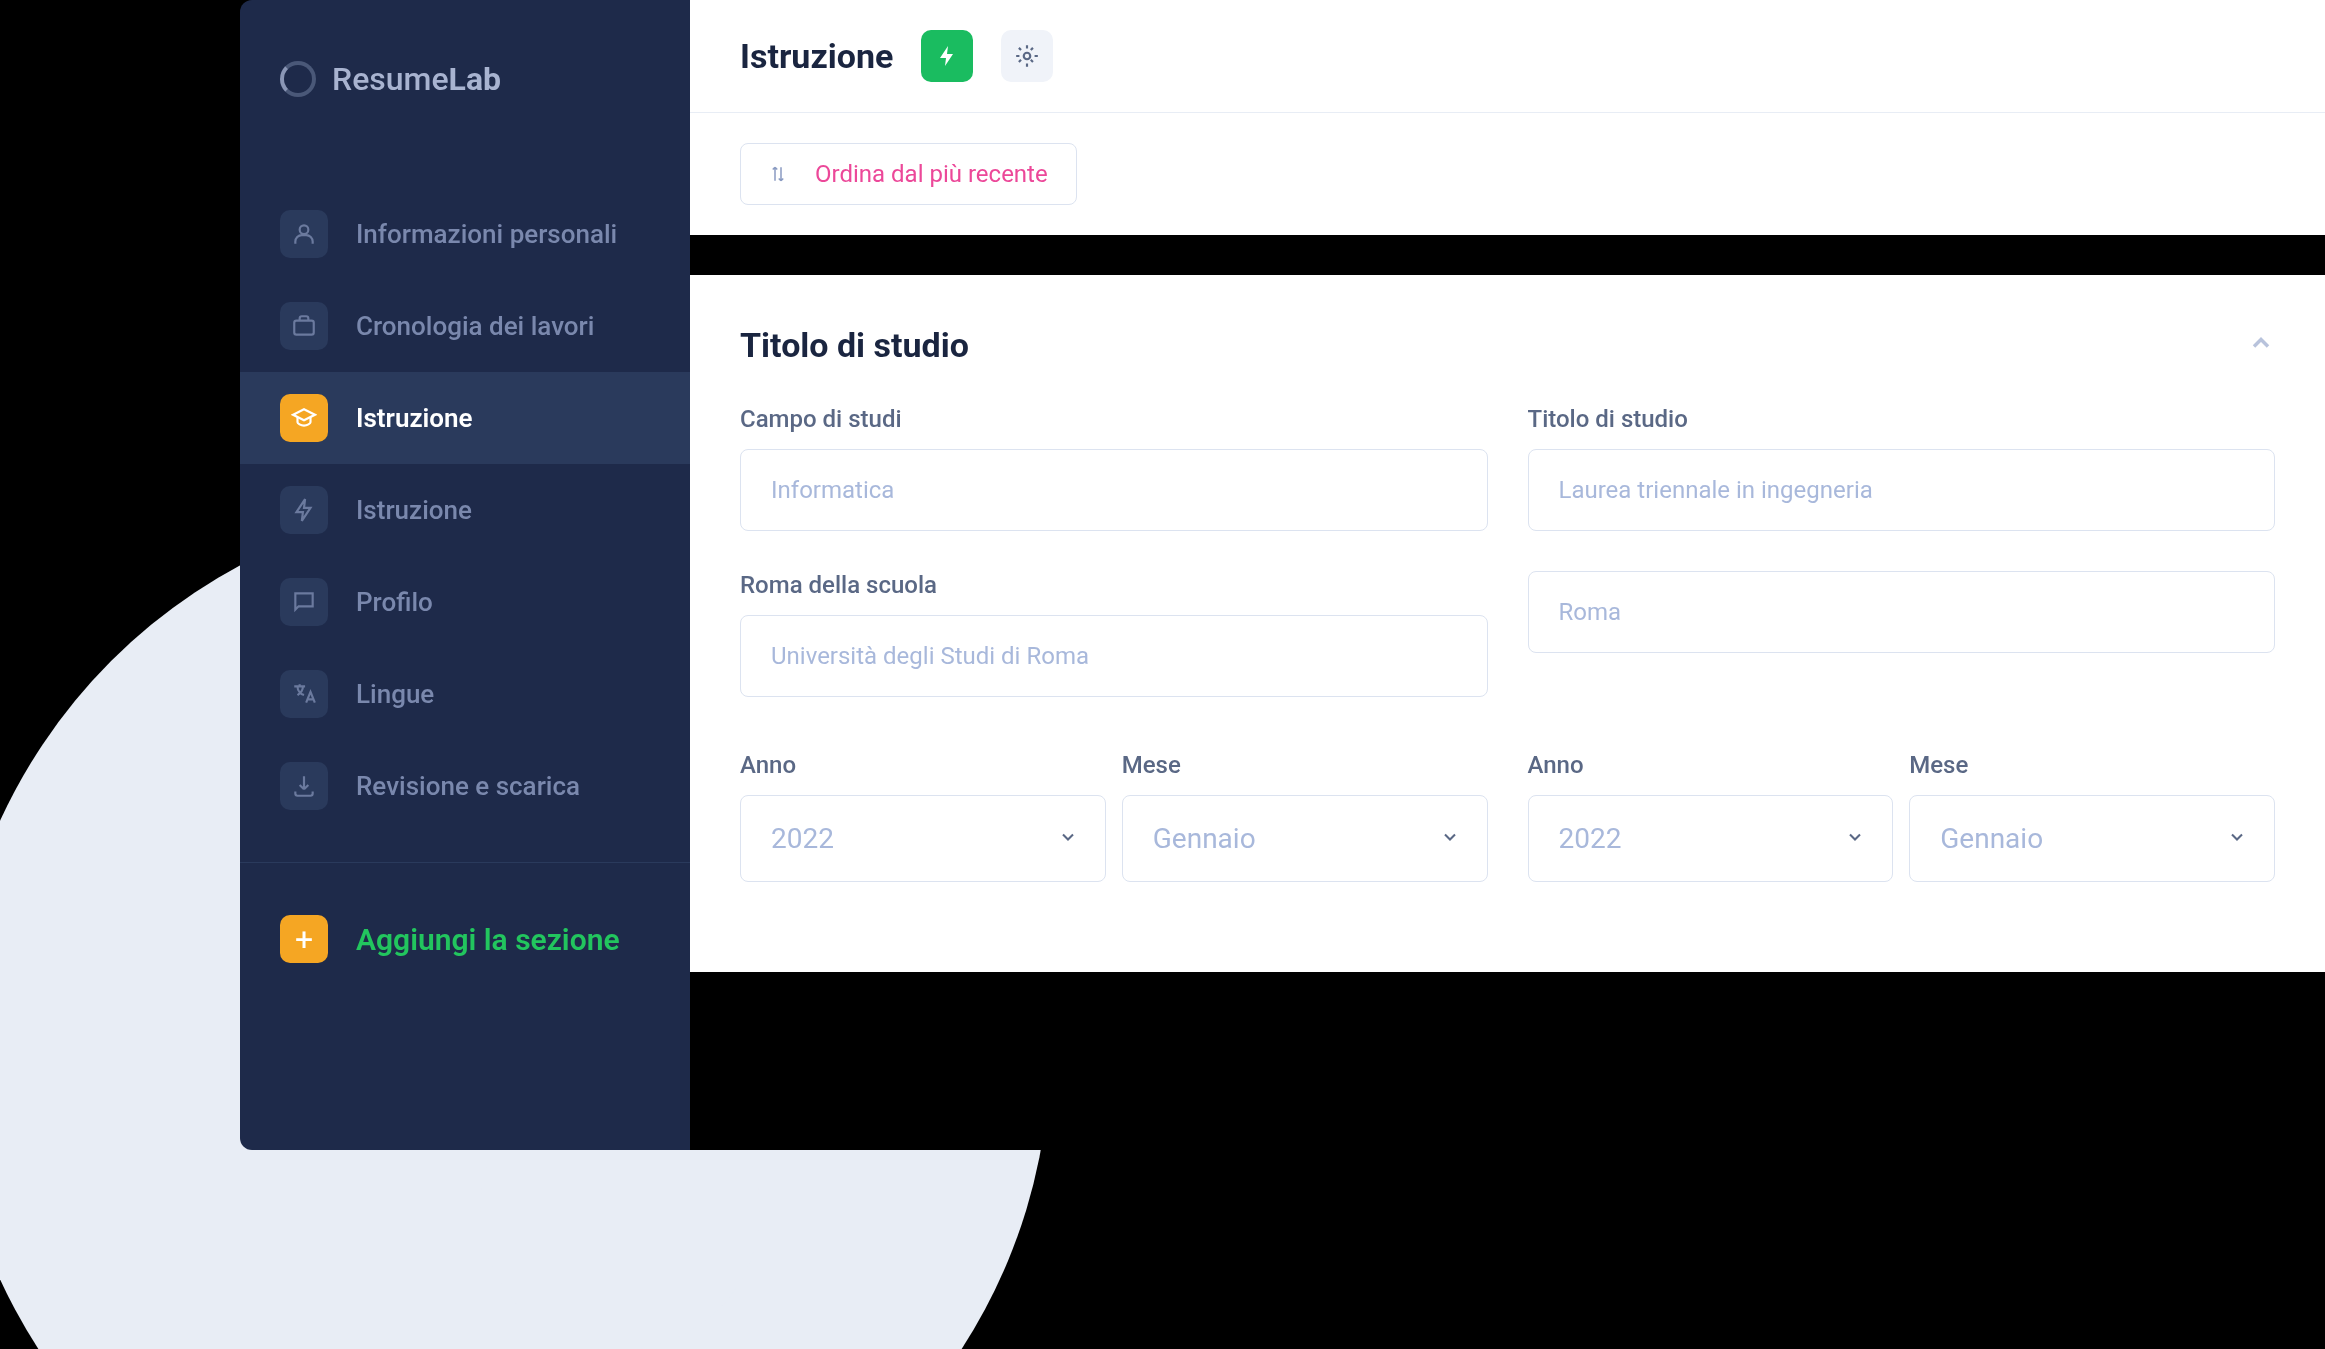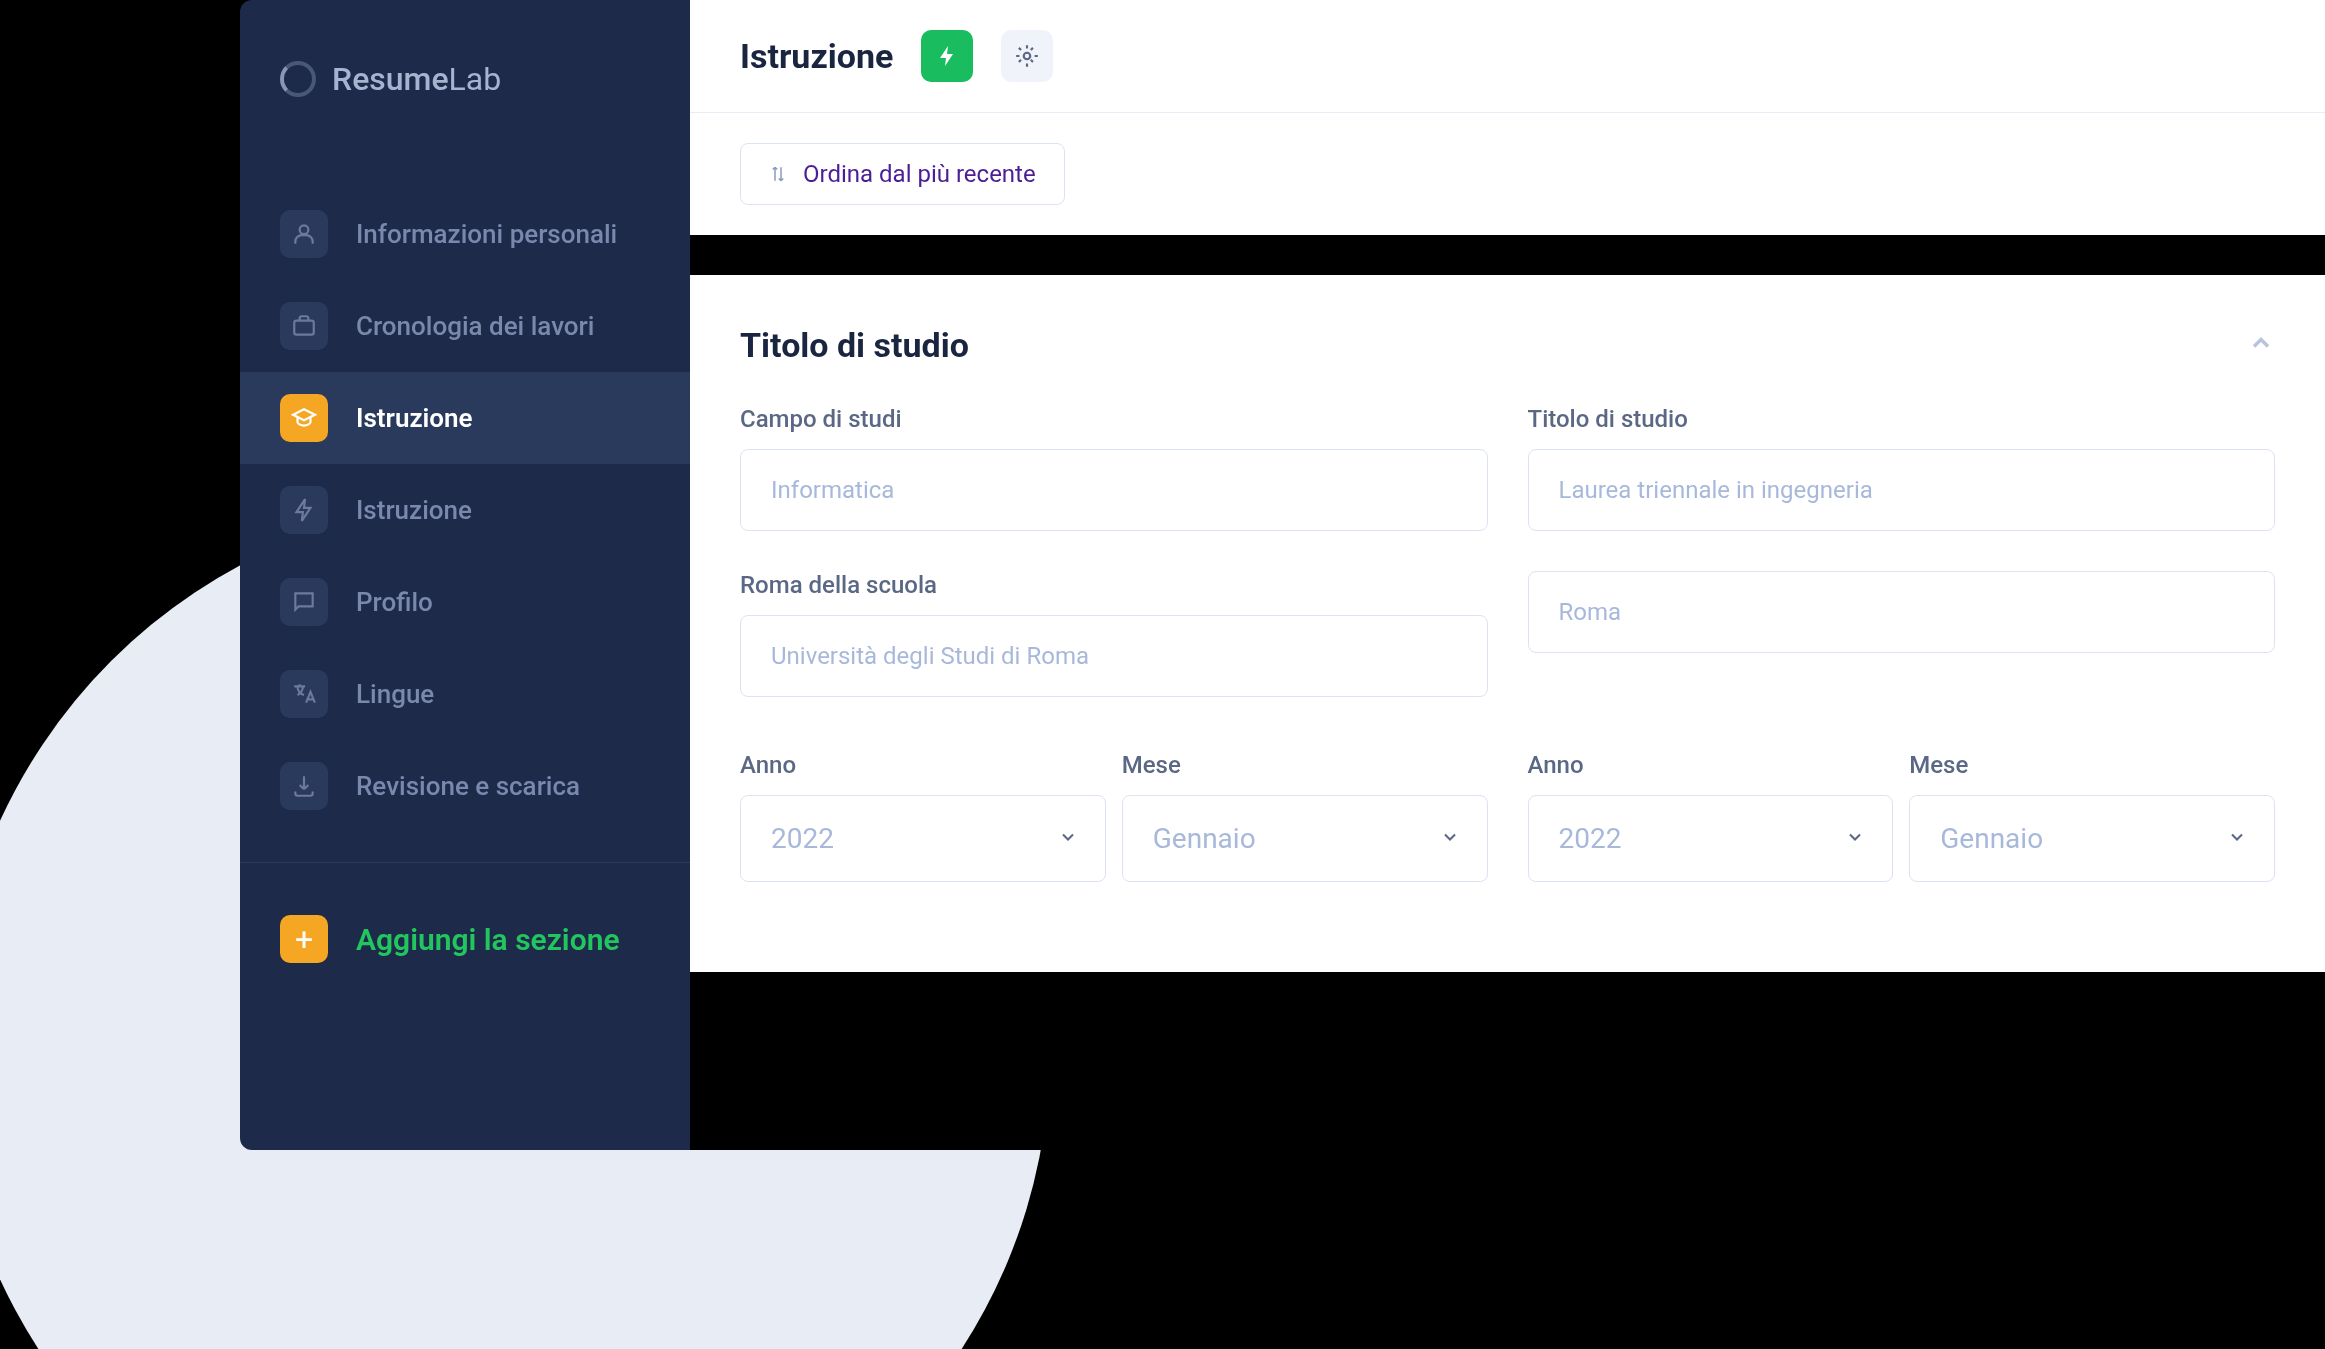--- a/index.html
+++ b/index.html
@@ -63,21 +63,21 @@
       border: 4px solid #4a5878;
       border-radius: 50%;
       border-left-color: #8a96b5;
     }
     .logo-text {
       font-size: 32px;
       color: #a8b3d0;
       font-weight: 500;
     }
     .logo-text-bold {
-      font-weight: 400;
+      font-weight: 700;
     }
     .nav-item {
       display: flex;
       align-items: center;
       gap: 28px;
       padding: 22px 40px;
       cursor: pointer;
       position: relative;
     }
     .nav-item.active {
@@ -185,25 +185,25 @@
       stroke-width: 2;
     }
     .sort-bar {
       background: #fff;
       padding: 30px 50px;
       display: flex;
     }
     .sort-btn {
       display: flex;
       align-items: center;
-      gap: 16px;
+      gap: 28px;
       padding: 16px 28px;
       border: 1px solid #dce3f0;
       border-radius: 8px;
-      color: #4c1d95;
+      color: #ec4899;
       font-size: 24px;
       cursor: pointer;
     }
     .sort-btn svg {
       width: 18px;
       height: 24px;
       stroke: #8a9bc2;
       fill: none;
       stroke-width: 2;
     }

